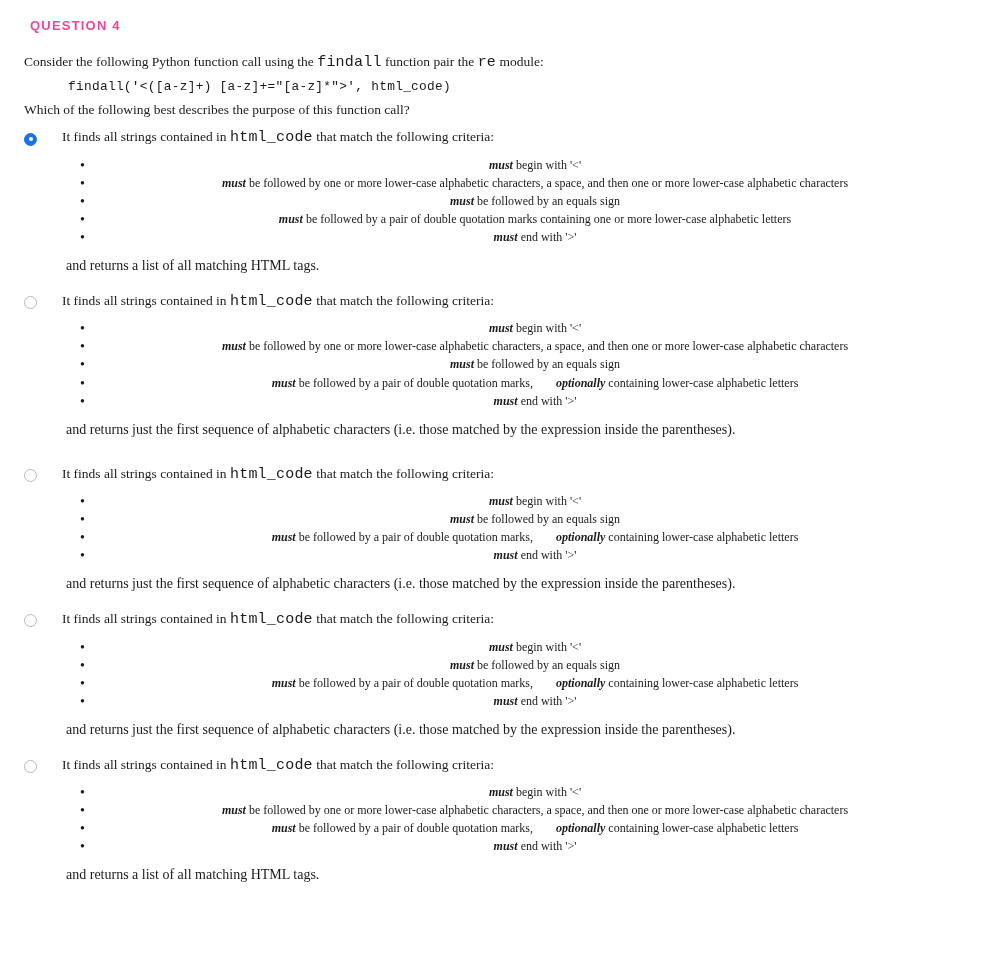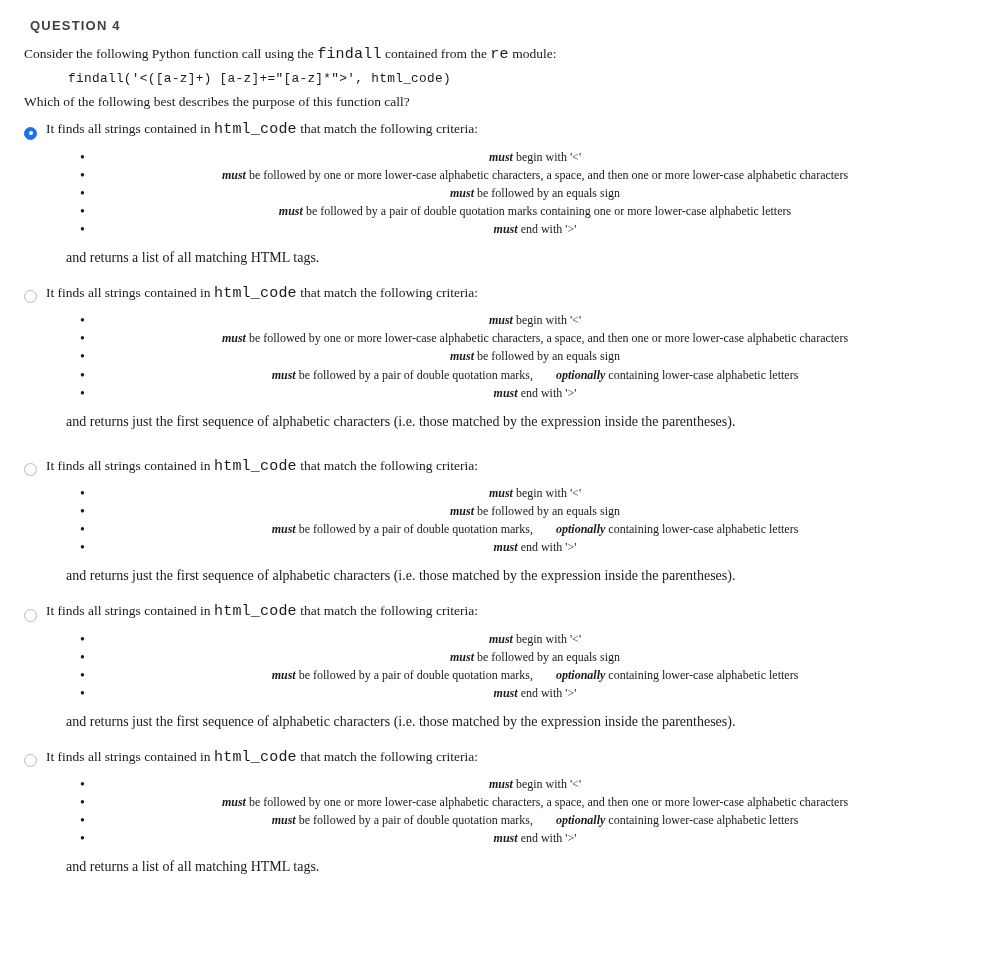--- a/index.html
+++ b/index.html
@@ -18,22 +18,22 @@
   }
   .page {
     padding: 10px 16px 0 24px;
     box-sizing: border-box;
   }
   .q-title {
     font-family: "Liberation Sans", sans-serif;
     font-size: 13px;
     font-weight: bold;
     letter-spacing: 1.2px;
-    color: #404040;
-    margin: 8px 0 12px 6px;
+    color: #ec4899;
+    margin: 8px 0 20px 6px;
   }
   .prompt {
     font-size: 13.5px;
     line-height: 1.35;
     margin: 0 0 6px 0;
   }
   code, .mono {
     font-family: "Liberation Mono", monospace;
     font-size: 15px;
     letter-spacing: 0.2px;
@@ -49,22 +49,22 @@
     font-size: 13.5px;
     margin: 4px 0 10px 0;
   }
   .option {
     position: relative;
     margin: 0 0 0 0;
     padding: 0 0 0 0;
   }
   .option-head {
     display: flex;
-    align-items: flex-end;
-    gap: 9px;
+    align-items: center;
+    gap: 25px;
     margin-bottom: 2px;
   }
   .radio {
     width: 13px;
     height: 13px;
     border-radius: 50%;
     border: 1px solid #b8b8b8;
     background: #fff;
     box-sizing: border-box;
     flex: 0 0 auto;
@@ -128,21 +128,21 @@
   .opt-block.gap-b { margin-bottom: 27px; }
 </style>
 </head>
 <body>
 
 <div class="page">
 
   <div class="q-title">QUESTION 4</div>
 
   <div class="prompt">
-    <span>Consider the following Python function call using the </span><code class="mono">findall</code><span> contained from the </span><code class="mono">re</code><span> module:</span>
+    <span>Consider the following Python function call using the </span><code class="mono">findall</code><span> function pair the </span><code class="mono">re</code><span> module:</span>
   </div>
 
   <div class="code-line">findall('&lt;([a-z]+) [a-z]+="[a-z]*"&gt;', html_code)</div>
 
   <div class="question-line">Which of the following best describes the purpose of this function call?</div>
 
   <div class="option opt-block gap-a">
     <div class="option-head">
       <span class="radio selected"></span>
       <span class="option-lead"><span>It finds all strings contained in </span><code class="mono">html_code</code><span> that match the following criteria:</span></span>

